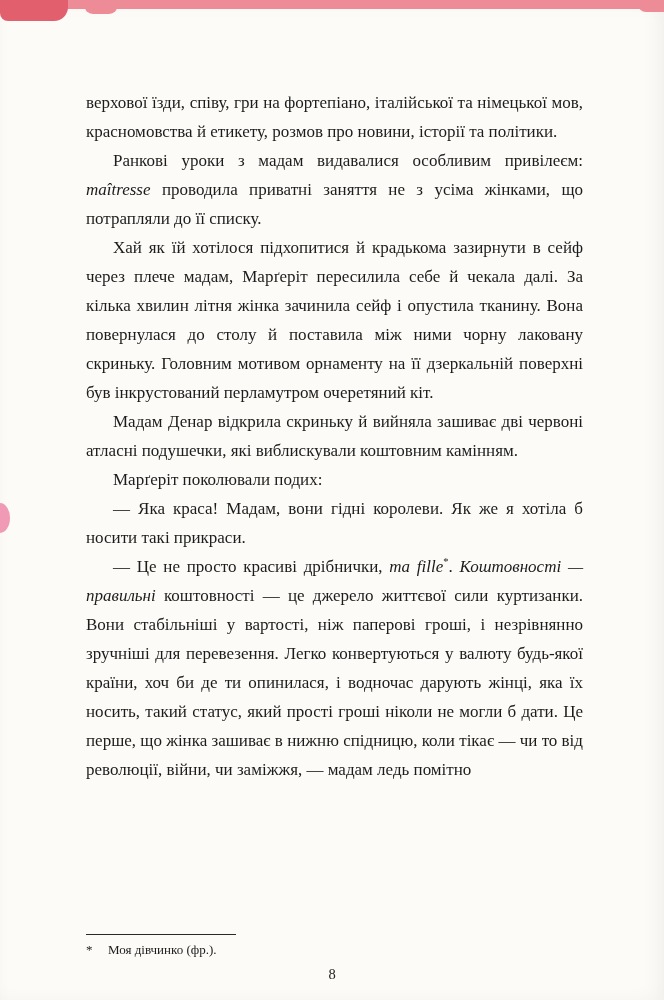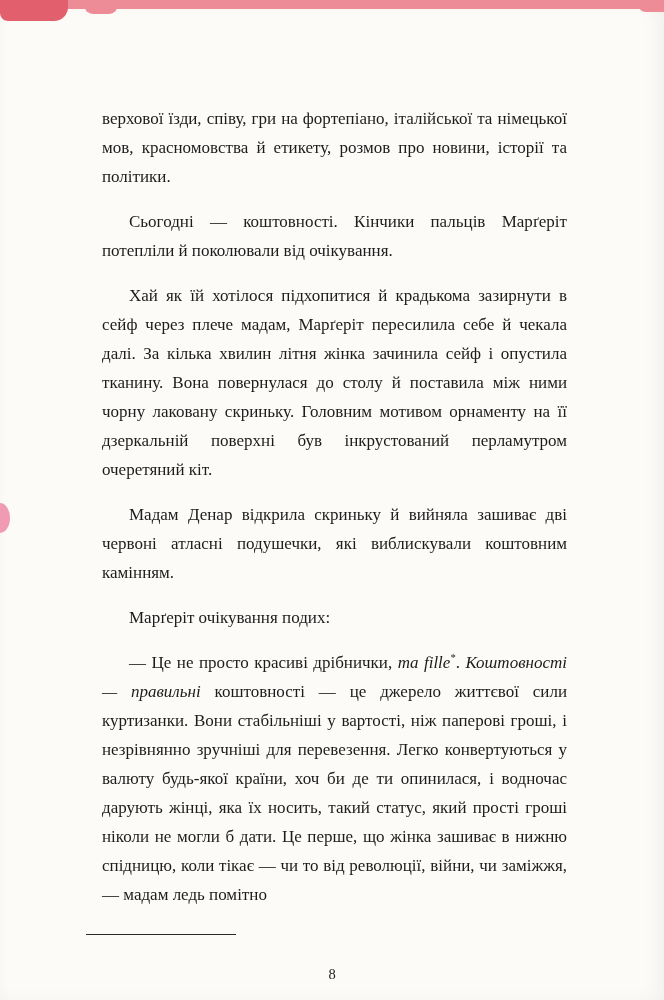--- a/index.html
+++ b/index.html
@@ -52,21 +52,21 @@
   
   .text-block {
     position: absolute;
     left: 86px;
     top: 88px;
     width: 497px;
     font-size: 17px;
     line-height: 29px;
     text-align: justify;
   }
-  .para { margin: 16px; }
+  .para { margin: 0; }
   .para.indent { text-indent: 27px; }
   .it { font-style: italic; }
   .text-block sup {
     font-size: 0.62em;
     vertical-align: super;
     line-height: 0;
   }
   
   .footnote-rule {
     position: absolute;
@@ -104,24 +104,28 @@
 <div class="page">
 
   <div class="top-strip" style="background-color: rgb(237, 140, 150);"></div>
   <div class="top-left-blob" style="background-color: rgb(226, 96, 110);"></div>
   <div class="top-notch" style="background-color: rgb(237, 140, 150);"></div>
   <div class="top-right-bit" style="background-color: rgb(237, 140, 150);"></div>
   <div class="left-blob" style="background-color: rgb(240, 154, 182);"></div>
 
   <main class="text-block">
       <p class="para"><span>верхової їзди, співу, гри на фортепіано, італійської та німецької мов, красномовства й етикету, розмов про новини, історії та політики.</span></p>
-      <p class="para indent"><span>Сьогодні — коштовності. Кінчики пальців Марґеріт потепліли й поколювали від очікування.</span></p>
+      <p class="para indent"><span>Ранкові уроки з мадам видавалися особливим привілеєм: </span><span class="it">maîtresse</span><span> проводила приватні заняття не з усіма жінками, що потрапляли до її списку.</span></p>
       <p class="para indent"><span>Хай як їй хотілося підхопитися й крадькома зазирнути в сейф через плече мадам, Марґеріт пересилила себе й чекала далі. За кілька хвилин літня жінка зачинила сейф і опустила тканину. Вона повернулася до столу й поставила між ними чорну лаковану скриньку. Головним мотивом орнаменту на її дзеркальній поверхні був інкрустований перламутром очеретяний кіт.</span></p>
       <p class="para indent"><span>Мадам Денар відкрила скриньку й вийняла зашиває дві червоні атласні подушечки, які виблискували коштовним камінням.</span></p>
-      <p class="para indent"><span>Марґеріт очікування подих:</span></p>
+      <p class="para indent"><span>Марґеріт поколювали подих:</span></p>
+      <p class="para indent"><span>— Яка краса! Мадам, вони гідні королеви. Як же я хотіла б носити такі прикраси.</span></p>
       <p class="para indent"><span>— Це не просто красиві дрібнички, </span><span class="it">ma fille</span><sup>*</sup><span>. </span><span class="it">Коштовності — правильні</span><span> коштовності — це джерело життєвої сили куртизанки. Вони стабільніші у вартості, ніж паперові гроші, і незрівнянно зручніші для перевезення. Легко конвертуються у валюту будь-якої країни, хоч би де ти опинилася, і водночас дарують жінці, яка їх носить, такий статус, який прості гроші ніколи не могли б дати. Це перше, що жінка зашиває в нижню спідницю, коли тікає — чи то від революції, війни, чи заміжжя, — мадам ледь помітно</span></p>
     </main>
 
   <div class="footnote-rule"></div>
+  <div class="footnote">
+    <span class="fn-marker">*</span><span class="fn-text">Моя дівчинко (фр.).</span>
+  </div>
 
   <div class="page-number">8</div>
 
 </div>
 
 </body></html>

